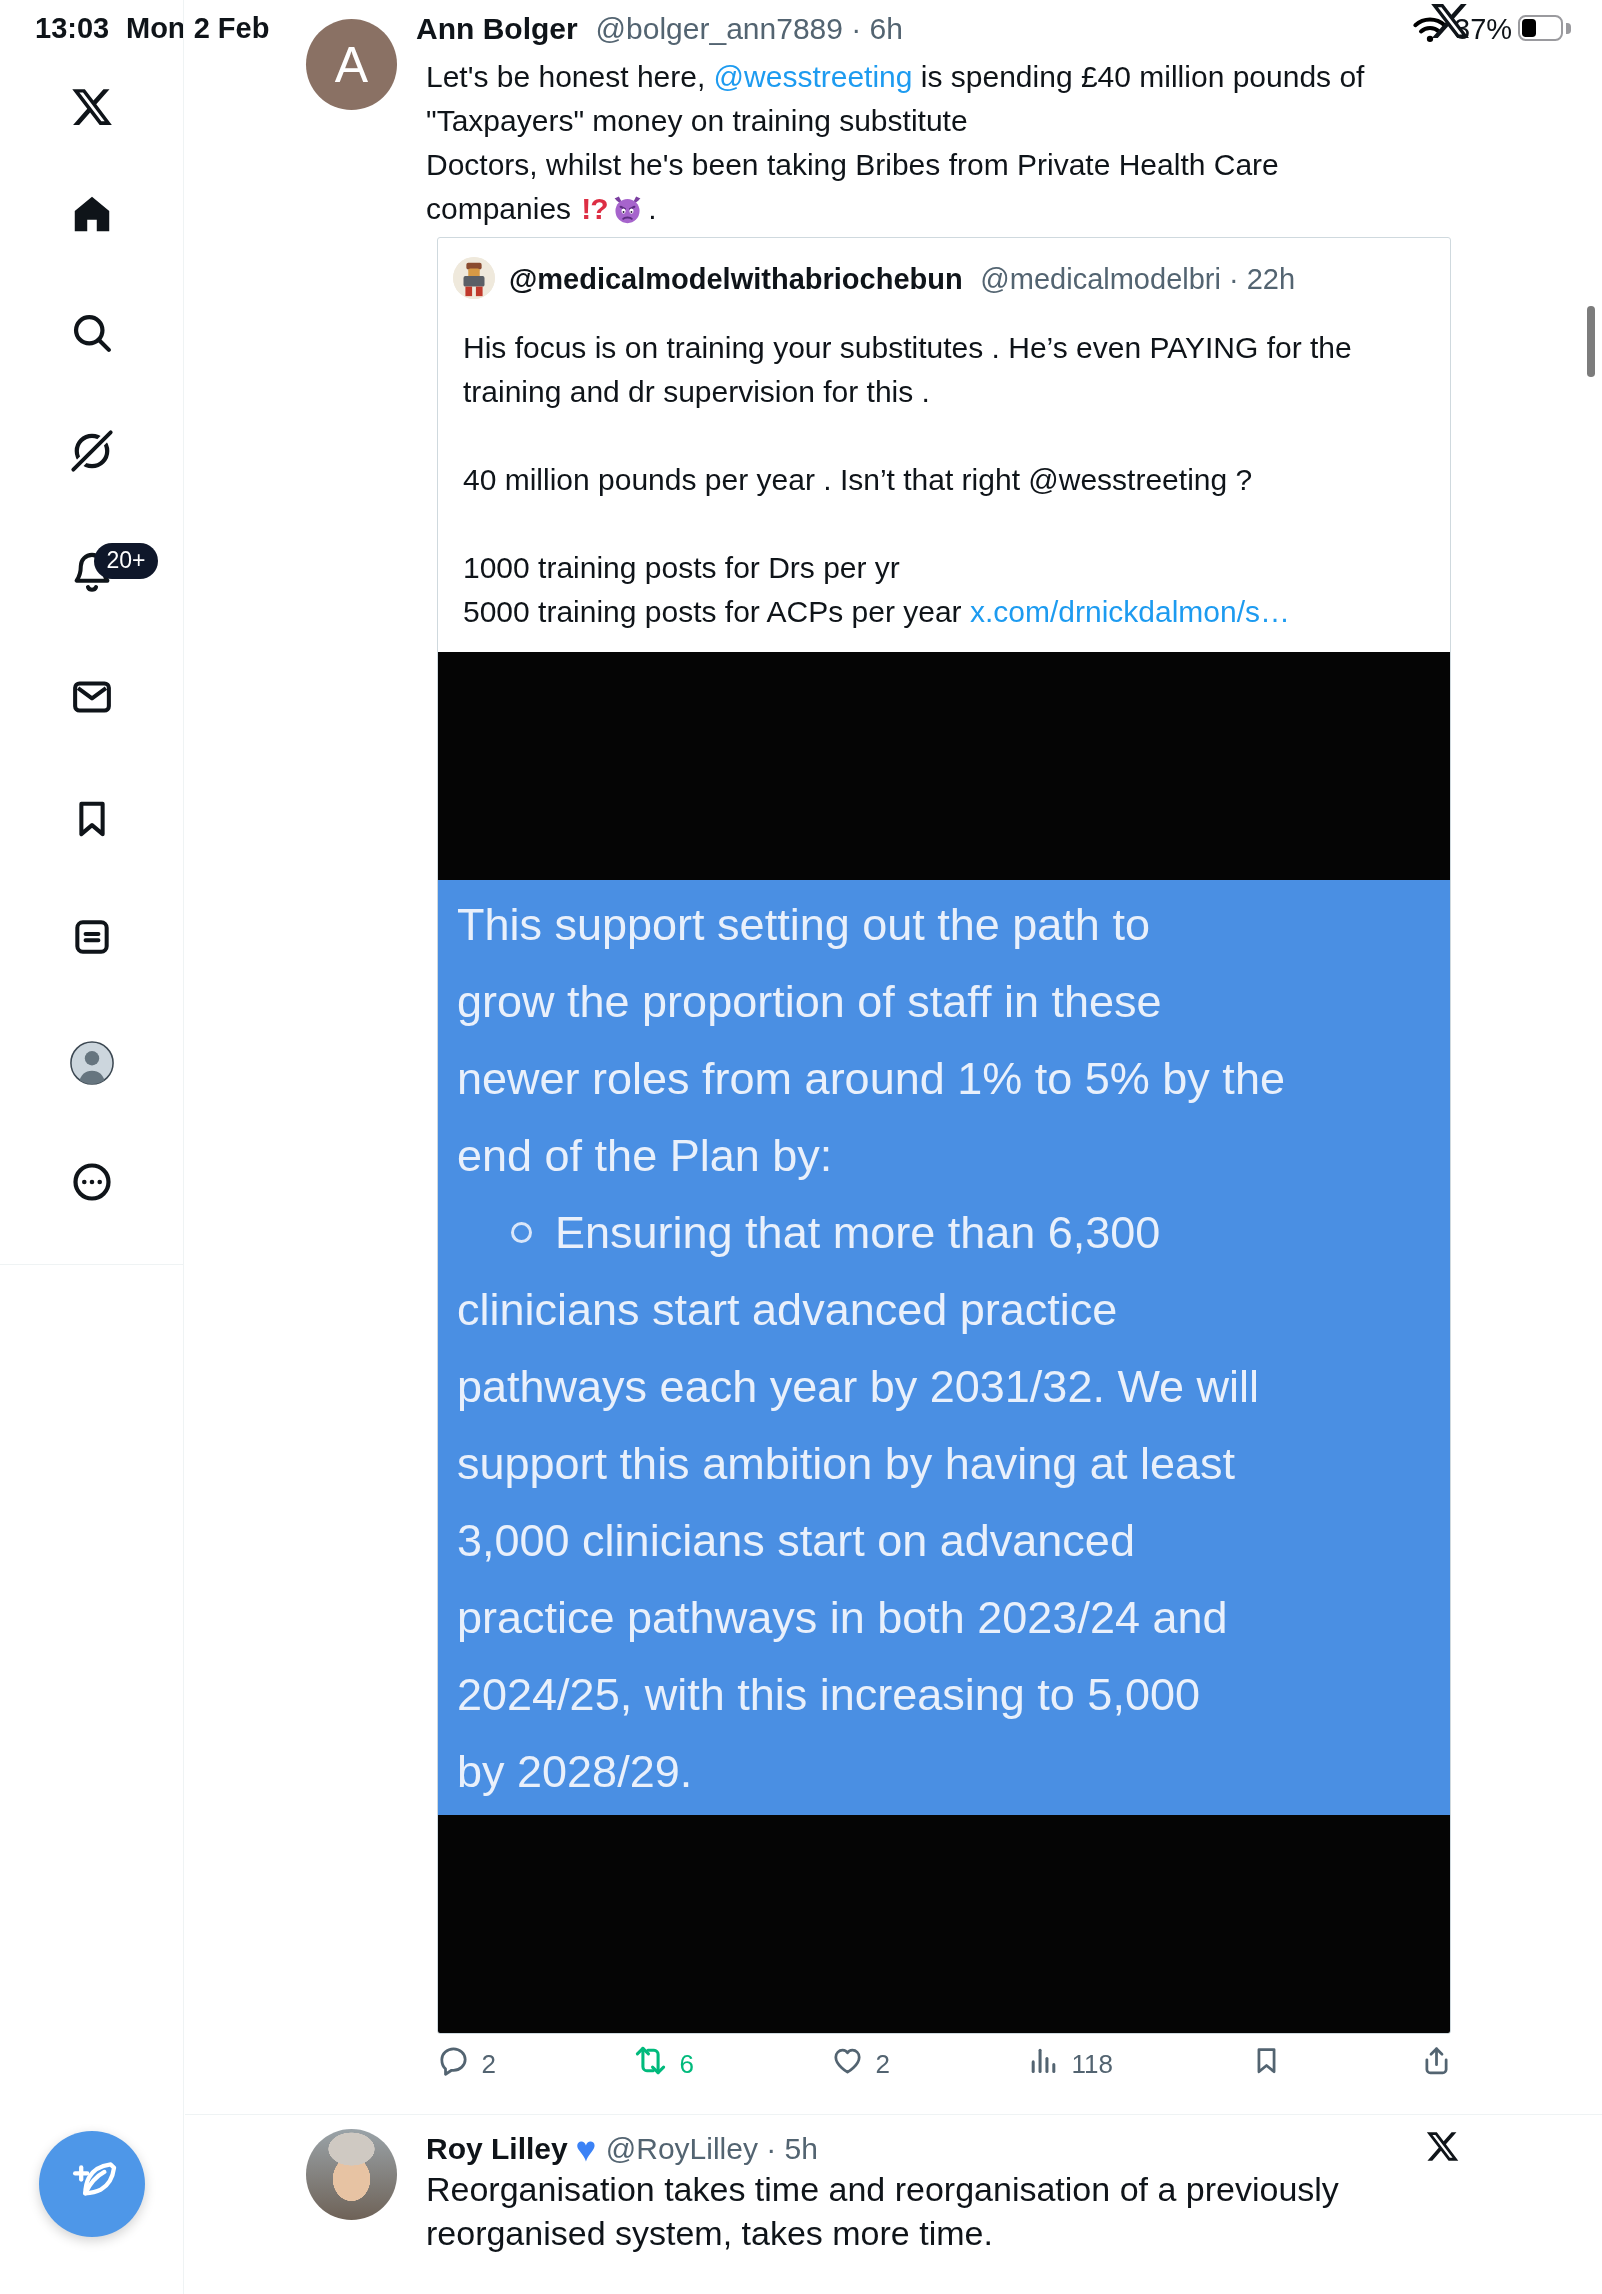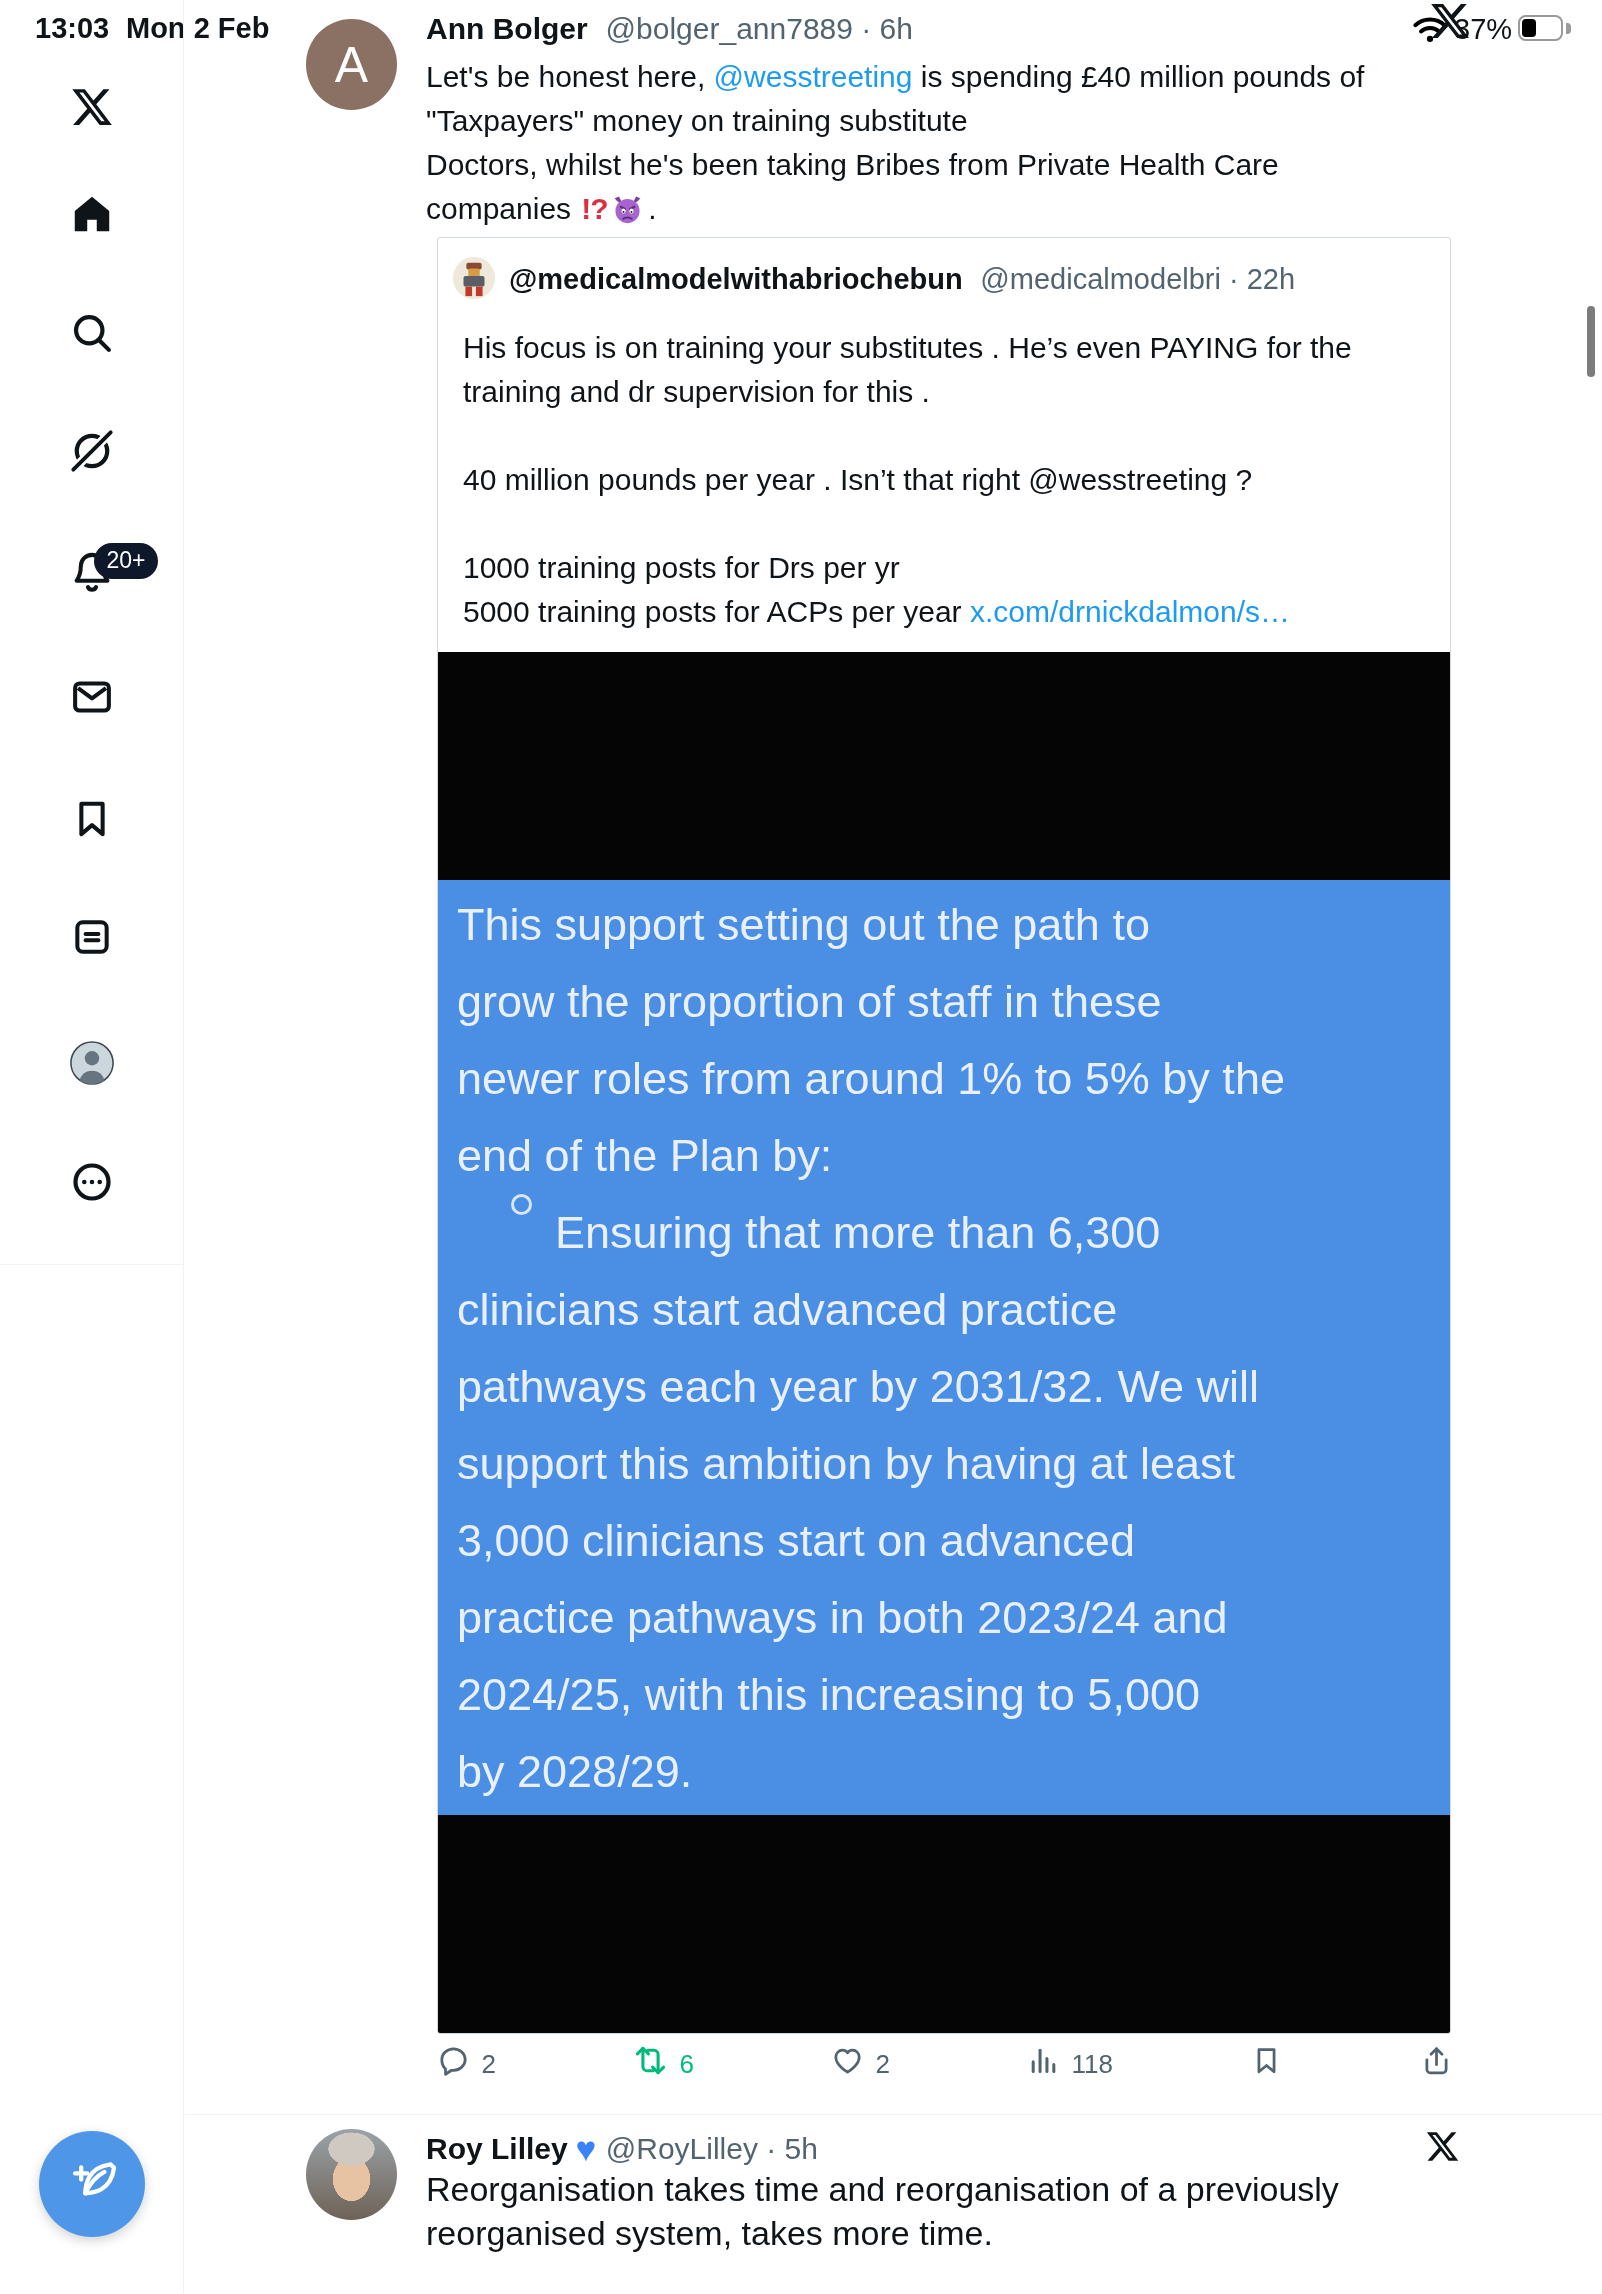--- a/index.html
+++ b/index.html
@@ -32,21 +32,21 @@
   .badge { left:94px; top:543px; background:#0f172a; color:#fff; font-size:23px;
            font-weight:500; padding:3.8px 12.5px 4.8px; border-radius:19px; z-index:3; }
   .fab { left:39px; top:2131px; width:106px; height:106px; border-radius:50%;
          background:#4e97e8; display:flex; align-items:center; justify-content:center;
          box-shadow:0 3.8px 11.5px rgba(0,0,0,.18); cursor:pointer; }
 
   
   .t1-avatar { left:306px; top:19px; width:91px; height:91px; border-radius:50%;
                background:#8a7164; color:#fff; font-size:50px; display:flex;
                align-items:center; justify-content:center; }
-  .t1-header { left:426px; top:11.5px; font-size:30px; white-space:nowrap; }
+  .t1-header { left:416px; top:11.5px; font-size:30px; white-space:nowrap; }
   .name { font-weight:700; color:#0f1419; }
   .meta { font-weight:400; color:#536471; margin-left:9.6px; }
   .t1-body { left:426px; top:55px; width:1042px; font-size:30px; line-height:44px; }
   .mention { color:#1d9bf0; cursor:pointer; }
   .interrobang { color:#dd2e44; font-weight:800; letter-spacing:-1px; margin:0 1.9px; }
   .devil { vertical-align:-4.8px; margin:0 4.8px 0 2.9px; }
 
   
   .qcard { left:437px; top:237px; width:1014px; height:1797px;
            border:1px solid #cfd9de; border-radius:3px; overflow:hidden; cursor:pointer; }
@@ -54,21 +54,21 @@
               overflow:hidden; background:#efe9dc; }
   .q-header { left:71px; top:25px; font-size:29px; white-space:nowrap; }
   .q-text { left:25px; top:88px; width:978px; font-size:30px; line-height:44px; }
   .q-text p { margin-bottom:44px; }
   .q-link { color:#1d9bf0; cursor:pointer; }
   .q-image { left:0; top:414px; width:1014px; height:1383px; }
   .band-black-top { height:228px; background:#050505; }
   .band-blue { height:935px; background:#4a8fe3; padding:5.8px 19px 0 19px;
                color:#e9f0fb; font-size:45px; line-height:77px; }
   .band-black-bottom { height:221px; background:#050505; }
-  .bullet-row { display:flex; align-items:flex-start; }
+  .bullet-row { display:flex; align-items:center; }
   .ring { width:21px; height:21px; border:3.8px solid #d9e6f9; border-radius:50%;
           margin-left:54px; margin-right:23px; flex:0 0 auto; }
 
   
   .actionbar { left:437px; top:2035px; width:1016px; height:58px; display:flex;
                justify-content:space-between; align-items:center; color:#536471;
                font-size:26px; }
   .action { display:flex; align-items:center; gap:11.5px; cursor:pointer; }
   .action.reposted { color:#00ba7c; }
 

